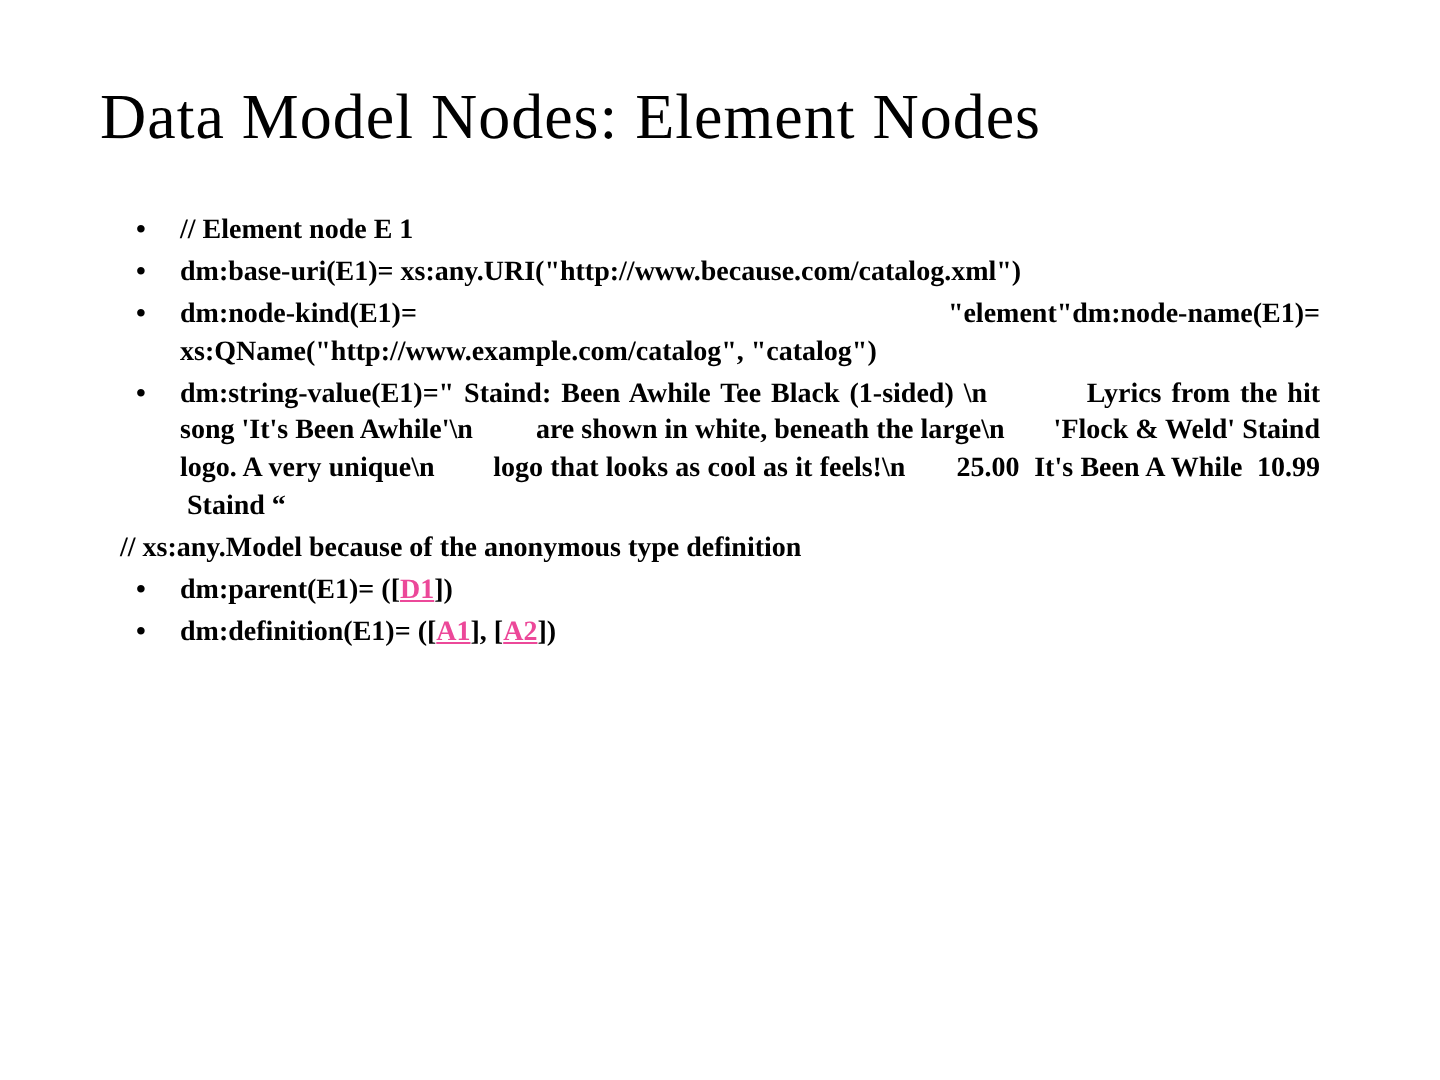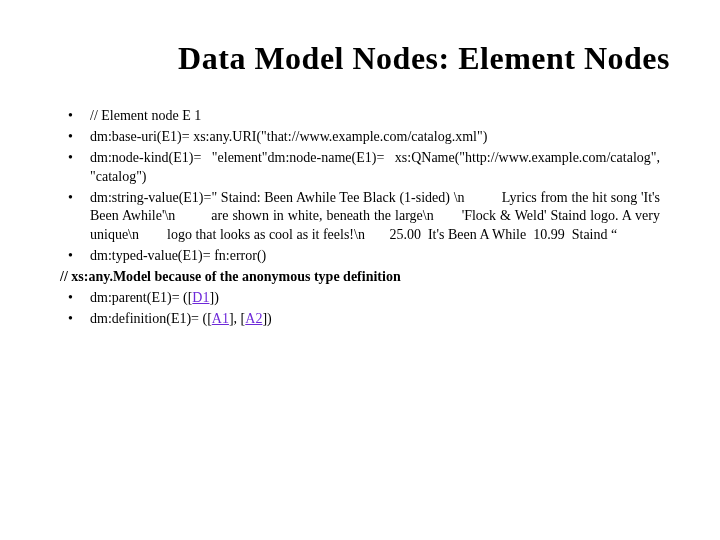--- a/index.html
+++ b/index.html
@@ -13,69 +13,69 @@
     overflow: hidden;
   }
   .slide {
     padding: 30px 50px 20px 50px;
     box-sizing: border-box;
     width: 100%;
     height: 100%;
   }
   .title {
     font-size: 32px;
-    font-weight: bold;
-    text-align: right;
+    font-weight: normal;
+    text-align: left;
     margin: 10px 0 30px 0;
     letter-spacing: 0.5px;
   }
   ul.content {
     list-style: none;
     padding: 0 10px 0 10px;
     margin: 0;
     font-size: 14px;
     line-height: 1.35;
   }
   ul.content li {
     position: relative;
     padding-left: 30px;
     margin-bottom: 2px;
     text-align: justify;
+    font-weight: bold;
   }
   ul.content li::before {
     content: "•";
     position: absolute;
     left: 8px;
     top: 0;
     font-size: 14px;
   }
   .no-bullet {
     padding-left: 0 !important;
     font-weight: bold;
   }
   .no-bullet::before {
     content: "" !important;
   }
   .link {
-    color: #6d28d9;
+    color: #ec4899;
     text-decoration: underline;
   }
 </style>
 </head>
 <body>
 
 <div class="slide">
   <h1 class="title">Data Model Nodes: Element Nodes</h1>
 
   <ul class="content">
     <li>// Element node E 1</li>
-    <li>dm:base-uri(E1)= xs:any.URI("that://www.example.com/catalog.xml")</li>
+    <li>dm:base-uri(E1)= xs:any.URI("http://www.because.com/catalog.xml")</li>
     <li>dm:node-kind(E1)= "element"dm:node-name(E1)= xs:QName("http://www.example.com/catalog", "catalog")</li>
     <li>dm:string-value(E1)=" Staind: Been Awhile Tee Black (1-sided) \n &nbsp;&nbsp;&nbsp;&nbsp;&nbsp;&nbsp;&nbsp;&nbsp; Lyrics from the hit song 'It's Been Awhile'\n &nbsp;&nbsp;&nbsp;&nbsp;&nbsp;&nbsp;&nbsp; are shown in white, beneath the large\n &nbsp;&nbsp;&nbsp;&nbsp;&nbsp; 'Flock &amp; Weld' Staind logo. A very unique\n &nbsp;&nbsp;&nbsp;&nbsp;&nbsp;&nbsp; logo that looks as cool as it feels!\n &nbsp;&nbsp;&nbsp;&nbsp;&nbsp; 25.00 &nbsp;It's Been A While &nbsp;10.99 &nbsp;Staind “</li>
-    <li>dm:typed-value(E1)= fn:error()</li>
     <li class="no-bullet">// xs:any.Model because of the anonymous type definition</li>
     <li>
       <span>dm:parent(E1)= ([</span><span class="link">D1</span><span>])</span>
     </li>
     <li>
       <span>dm:definition(E1)= ([</span><span class="link">A1</span><span>], [</span><span class="link">A2</span><span>])</span>
     </li>
   </ul>
 </div>
 

